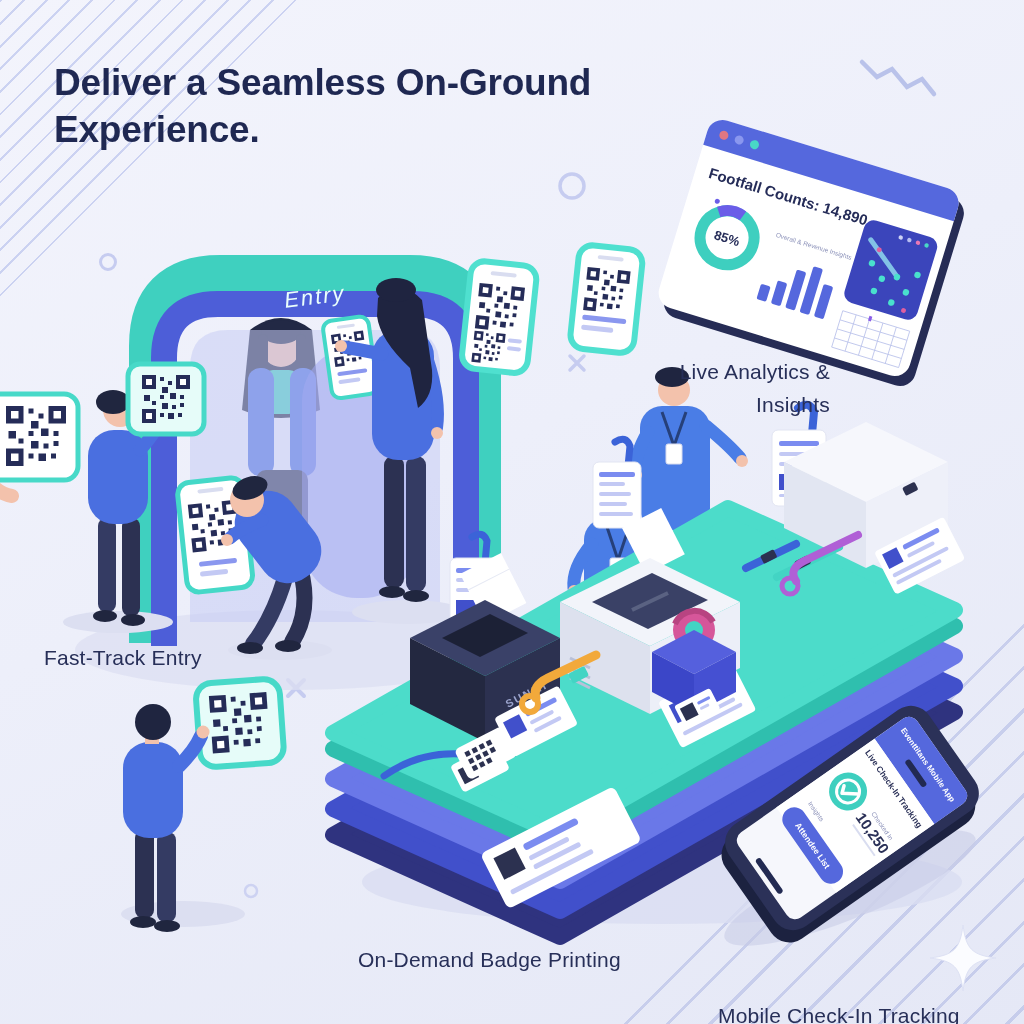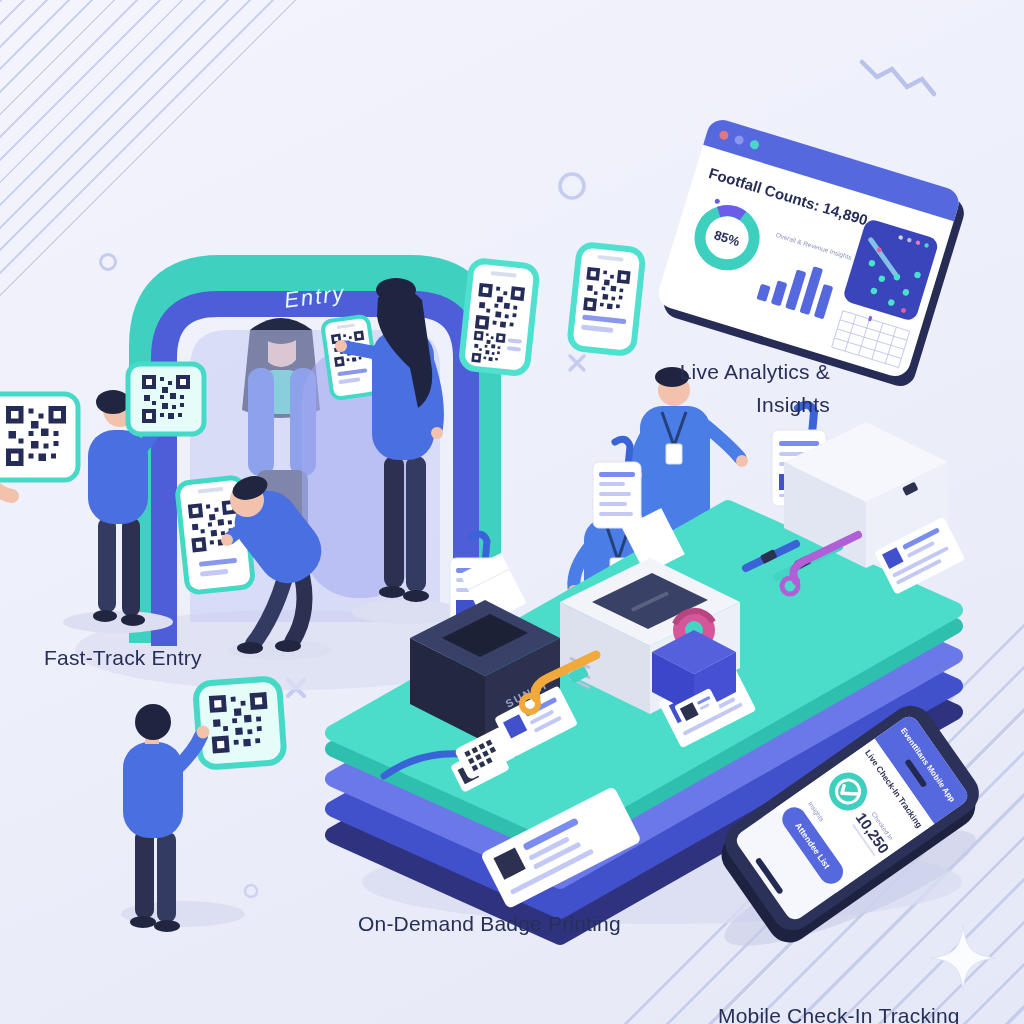--- a/index.html
+++ b/index.html
@@ -37,20 +37,22 @@
     <circle cx="572" cy="186" r="12" fill="none" stroke="#c6ccf0" stroke-width="3.5"></circle>
     <circle cx="108" cy="262" r="7.5" fill="none" stroke="#c6ccf0" stroke-width="3"></circle>
     <circle cx="251" cy="891" r="6" fill="none" stroke="#cdd2f2" stroke-width="2.5"></circle>
     <path d="M570,356 l14,14 M584,356 l-14,14" stroke="#c6ccf0" stroke-width="3.5" stroke-linecap="round"></path>
     <path d="M288,680 l16,16 M304,680 l-16,16" stroke="#c6ccf0" stroke-width="4" stroke-linecap="round"></path>
     <path d="M573,893 l12,12 M585,893 l-12,12" stroke="#c9cff1" stroke-width="3" stroke-linecap="round"></path>
     <path d="M963,925 C966,949 972,955 996,958 C972,961 966,967 963,991 C960,967 954,961 930,958 C954,955 960,949 963,925 Z" fill="#fbfcff" stroke="#dde1f4" stroke-width="1"></path>
   </svg>
 
   <div class="title">
+    <div>Deliver a Seamless On-Ground</div>
+    <div>Experience.</div>
   </div>
 
   <svg width="680" height="500" viewBox="0 0 680 500" style="left:0;top:218px">
     <defs>
       <g id="qrA" fill="#252c58">
         <rect x="0" y="0" width="7" height="7"></rect>
           <rect x="2" y="2" width="3" height="3" fill="#fff"></rect>
         <rect x="17" y="0" width="7" height="7"></rect>
           <rect x="19" y="2" width="3" height="3" fill="#fff"></rect>
         <rect x="0" y="17" width="7" height="7"></rect>
@@ -489,15 +491,15 @@
       <text x="0" y="51" text-anchor="middle" font-size="8.5" font-weight="bold" fill="#ffffff">Attendee List</text>
       <rect x="-21" y="98" width="42" height="6" rx="3" fill="#222a52"></rect>
     </g>
   </svg>
 
   <div class="lbl" style="left:44px;top:614px;text-align:right;">Fast-Track Entry</div>
   <div class="lbl lbl-analytics">
     <div>Live Analytics &amp;</div>
     <div>Insights</div>
   </div>
-  <div class="lbl" style="left:358px;top:880px;">On-Demand Badge Printing</div>
+  <div class="lbl" style="left:358px;top:916px;">On-Demand Badge Printing</div>
   <div class="lbl" style="left:718px;top:972px;">Mobile Check-In Tracking</div>
 </div>
 
 </body></html>

